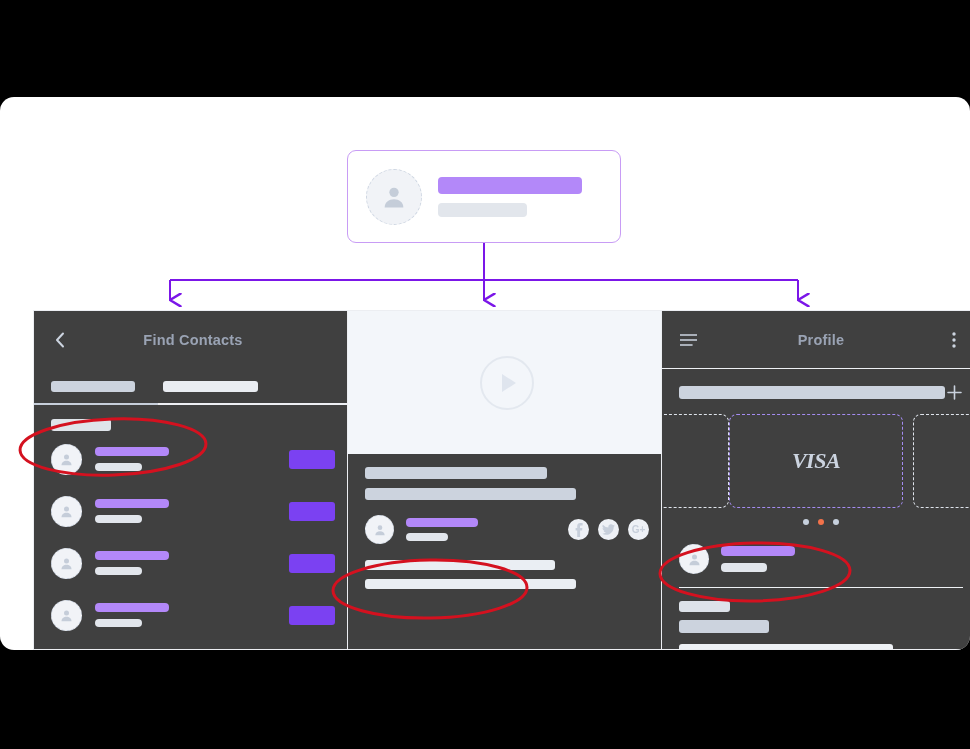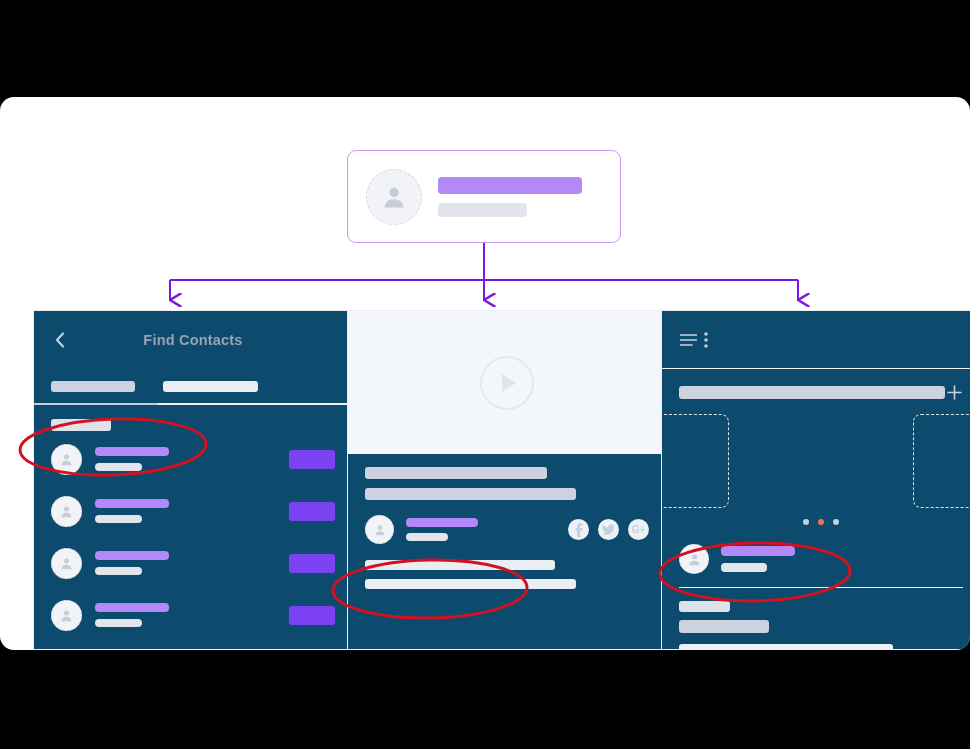--- a/index.html
+++ b/index.html
@@ -76,21 +76,21 @@
     width: 970px; height: 749px;
     pointer-events: none;
   }
 
   
   .panel {
     position: absolute;
     top: 310px;
     width: 320px;
     height: 340px;
-    background: #0c4a6e;
+    background: #404040;
     border: 1px solid #eceef2;
     box-sizing: border-box;
     overflow: hidden;
   }
   #panel-left   { left: 33px;  }
   #panel-mid    { left: 347px; }
   #panel-right  { left: 661px; }
 
   .panel-header {
     height: 58px;
@@ -432,20 +432,21 @@
     </div>
 
     <div class="panel" id="panel-right" style="left:661px; top:213px;">
 
       <div class="panel-header">
         <span class="hdr-icon">
           <svg width="17" height="12" viewBox="0 0 17 12" fill="none">
             <path d="M0 1h17M0 6h17M0 11h12" stroke="#ccd4e0" stroke-width="1.6" stroke-linecap="round"></path>
           </svg>
         </span>
+        <span class="panel-title">Profile</span>
         <span class="hdr-icon">
           <svg width="4" height="16" viewBox="0 0 4 16" fill="#ccd4e0">
             <circle cx="2" cy="2" r="1.7"></circle>
               <circle cx="2" cy="8" r="1.7"></circle>
               <circle cx="2" cy="14" r="1.7"></circle>
           </svg>
         </span>
       </div>
 
       <div class="profile-toprow">
@@ -453,20 +454,23 @@
         <span class="hdr-icon plus-icon">
           <svg width="15" height="15" viewBox="0 0 15 15" fill="none">
             <path d="M7.5 1v13M1 7.5h13" stroke="#c9d1dd" stroke-width="1.6" stroke-linecap="round"></path>
           </svg>
         </span>
       </div>
 
       <div style="position:relative; margin:0 17px;">
         <div class="cards-row">
           <div class="card-ghost left"></div>
+          <div class="card-main">
+            <span class="visa-text">VISA</span>
+          </div>
           <div class="card-ghost right"></div>
         </div>
       </div>
 
       <div class="dots-row">
         <span class="dot"></span>
         <span class="dot active"></span>
         <span class="dot"></span>
       </div>
 

